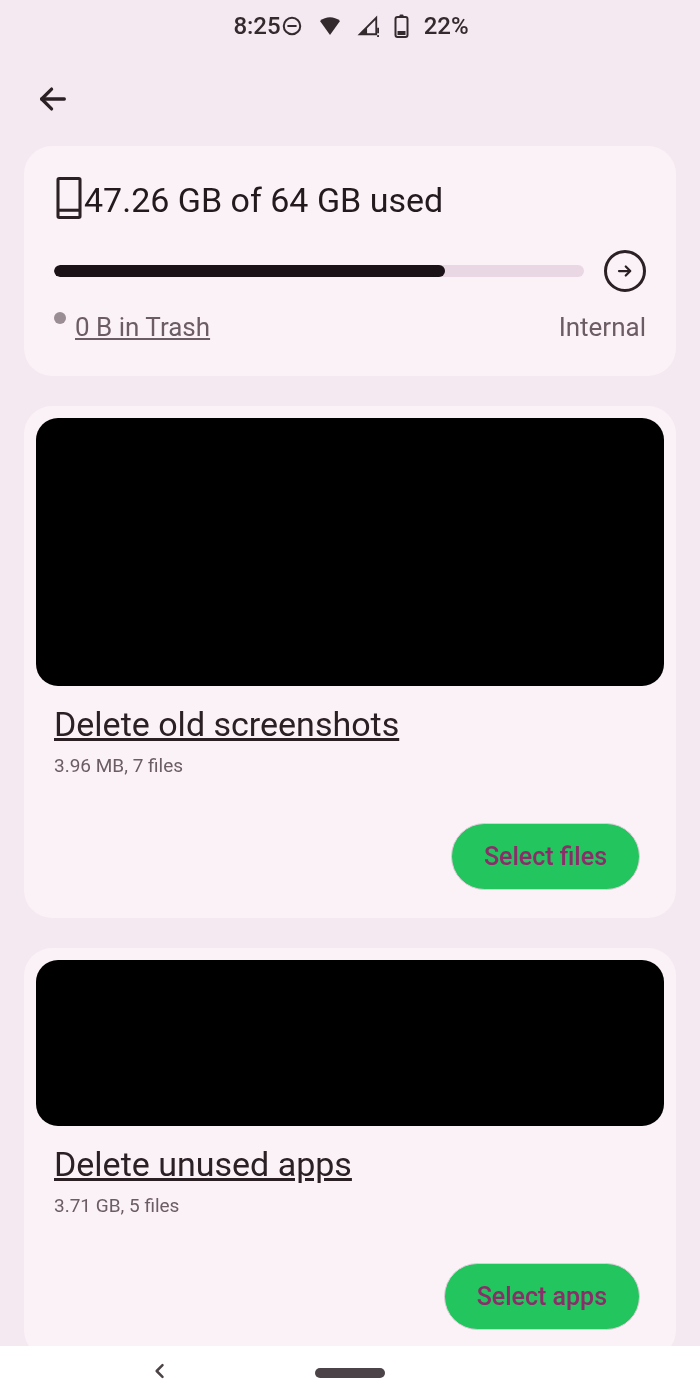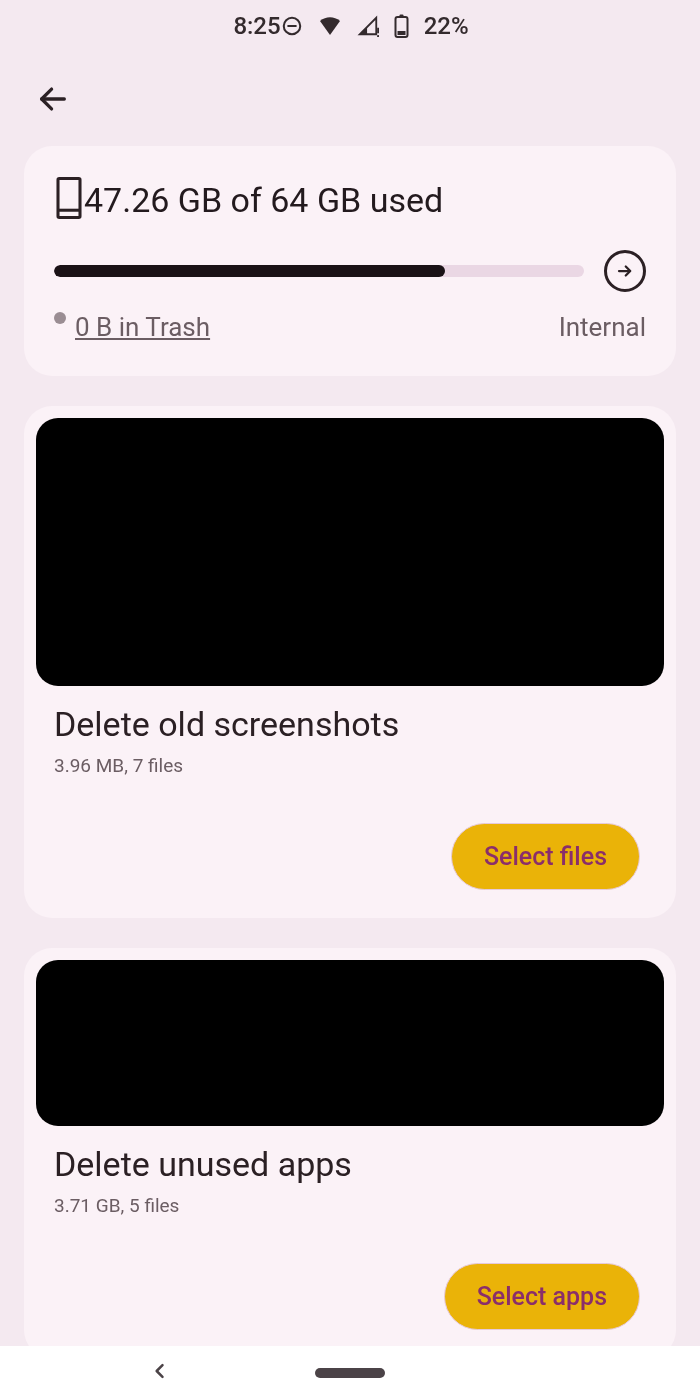--- a/index.html
+++ b/index.html
@@ -100,40 +100,41 @@
       border-radius: 22px;
       width: 100%;
     }
     .redact-tall { height: 268px; }
     .redact-short { height: 166px; }
     .clean-body { padding: 18px 18px 0 18px; }
     .clean-title {
       font-size: 34px;
       font-weight: 400;
       color: #2b2024;
+      text-decoration: underline;
     }
     .clean-sub {
       font-size: 19px;
       color: #6b5d63;
       margin-top: 10px;
     }
     .select-row {
       display: flex;
       justify-content: flex-end;
       margin-top: 46px;
       padding-right: 6px;
     }
     .select-btn {
       border: 1px solid #e6cadb;
       border-radius: 36px;
       padding: 18px 32px;
       font-size: 25px;
       font-weight: 500;
       color: #8a2e6a;
-      background: #eab308;
+      background: #22c55e;
     }
     .navbar {
       position: absolute;
       bottom: 0; left: 0; right: 0;
       height: 54px;
       background: #ffffff;
       display: flex;
       align-items: center;
       justify-content: center;
     }

